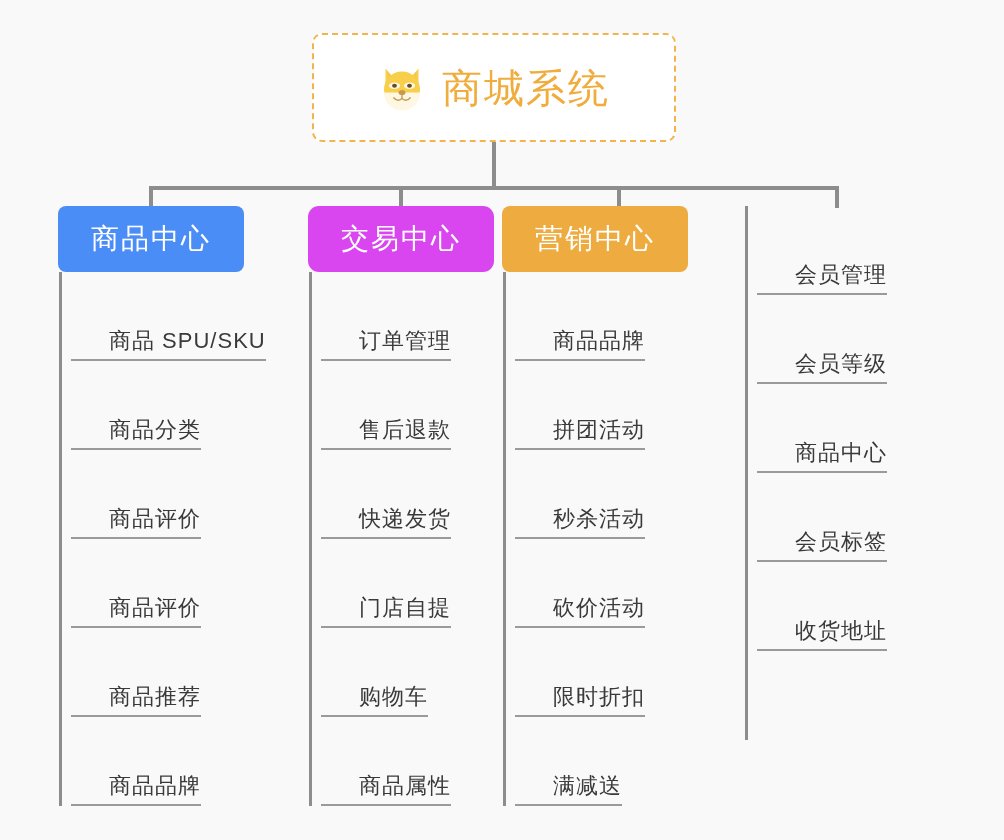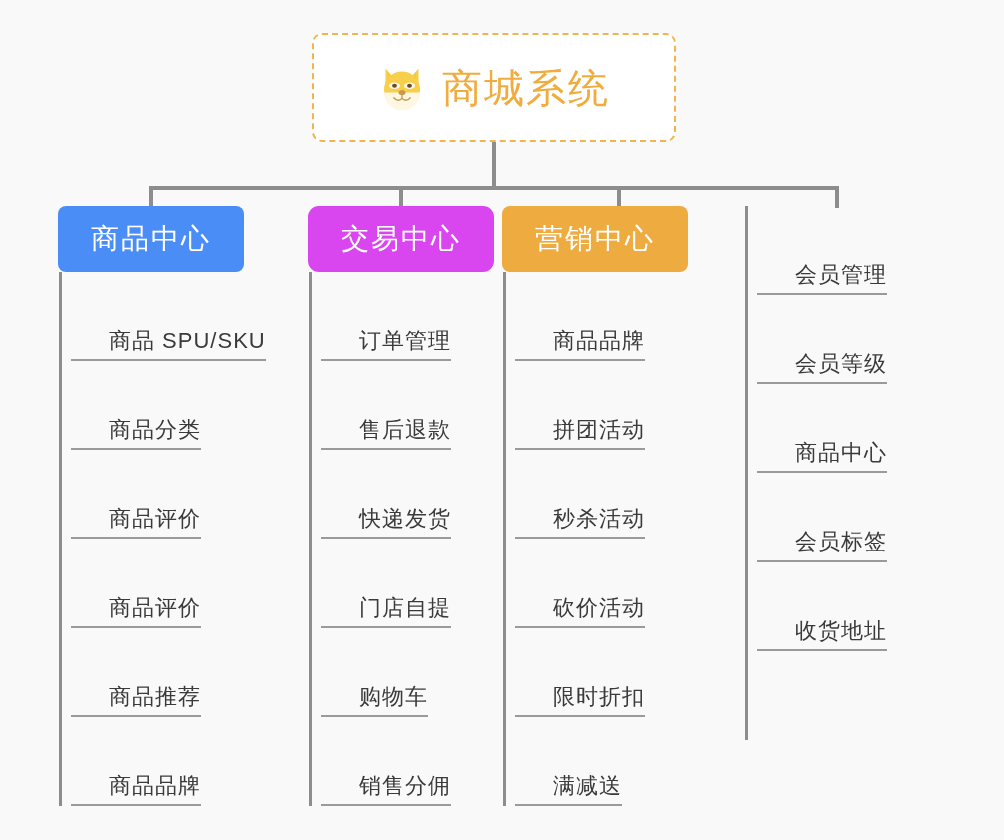--- a/index.html
+++ b/index.html
@@ -195,21 +195,21 @@
       <div class="leaf">
           <span class="leaf-label">快递发货</span>
         </div>
       <div class="leaf">
           <span class="leaf-label">门店自提</span>
         </div>
       <div class="leaf">
           <span class="leaf-label">购物车</span>
         </div>
       <div class="leaf">
-          <span class="leaf-label">销售分佣</span>
+          <span class="leaf-label">商品属性</span>
         </div>
     </div>
   </div>
 
   <div class="column" style="left:502px;">
     <div class="cat-box" style="background:#eeab3f;">
       <span>营销中心</span>
     </div>
     <div class="items">
       <div class="spine" style="height:534px;"></div>

